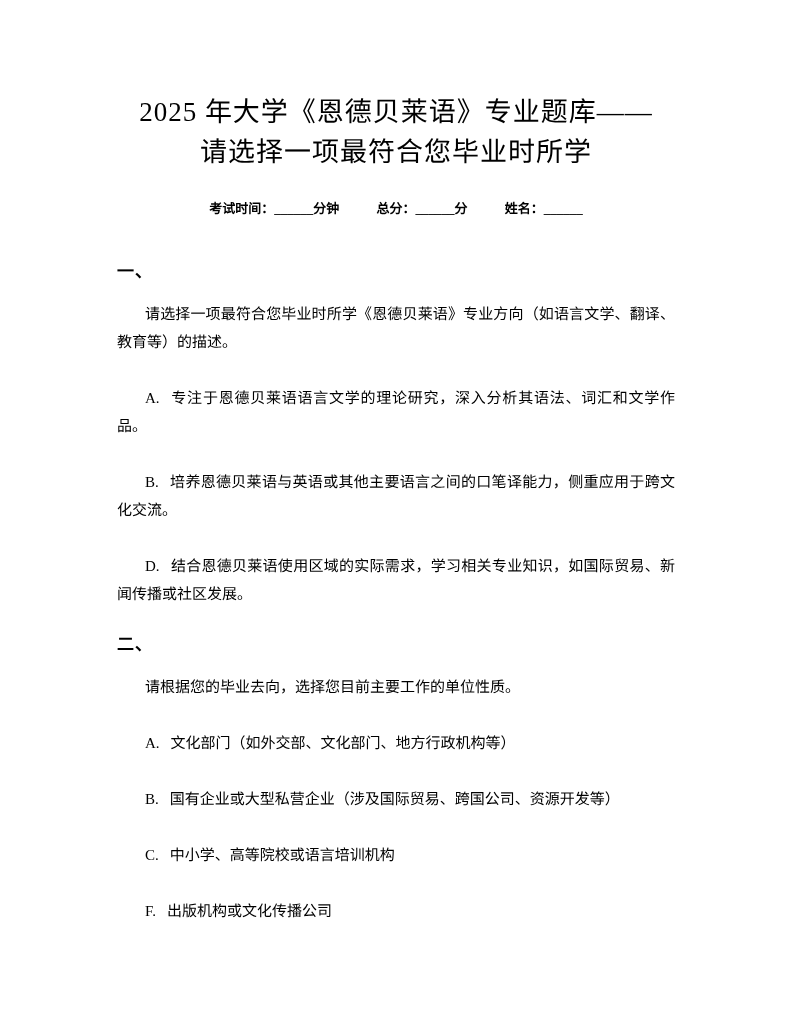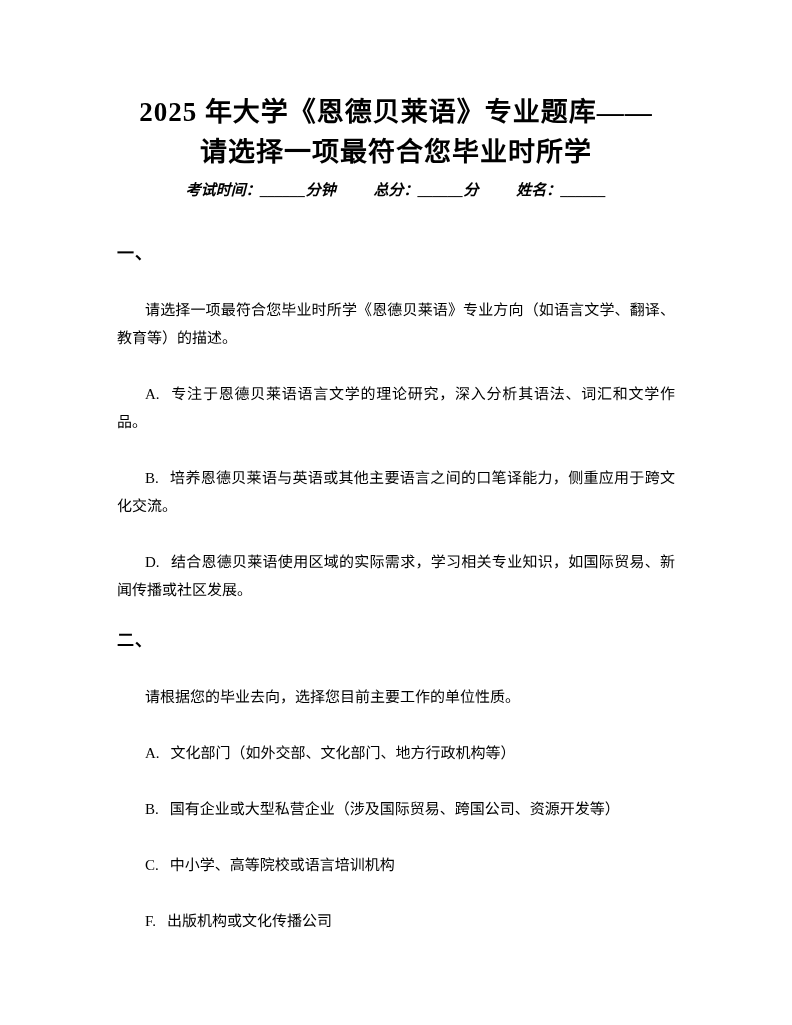--- a/index.html
+++ b/index.html
@@ -13,48 +13,47 @@
   }
   .page {
     width: 792px;
     height: 1025px;
     background: #ffffff;
     padding: 92px 117px 40px 117px;
   }
   .doc-title {
     text-align: center;
     font-size: 27px;
-    font-weight: bold;
+    font-weight: normal;
     line-height: 40px;
     letter-spacing: 1px;
   }
   .meta-row {
-    margin-top: 6px;
+    margin-top: 26px;
     text-align: center;
-    font-size: 15px;
+    font-size: 13px;
     font-weight: bold;
-    font-style: italic;
   }
   .meta-item { display: inline-block; }
   .meta-item + .meta-item { margin-left: 34px; }
   .section-heading {
     font-size: 17px;
     font-weight: bold;
     margin-top: 40px;
     letter-spacing: 1px;
   }
   .section-heading.second { margin-top: 22px; }
   .para {
     font-size: 15px;
     line-height: 28px;
     margin-top: 28px;
     text-indent: 28px;
     text-align: justify;
   }
-  .intro { margin-top: 32px; }
+  .intro { margin-top: 18px; }
   .option .letter {
     display: inline-block;
     text-indent: 0;
     margin-right: 11px;
     font-family: "Liberation Serif", "DejaVu Serif", serif;
   }
 </style>
 </head>
 <body>
 

